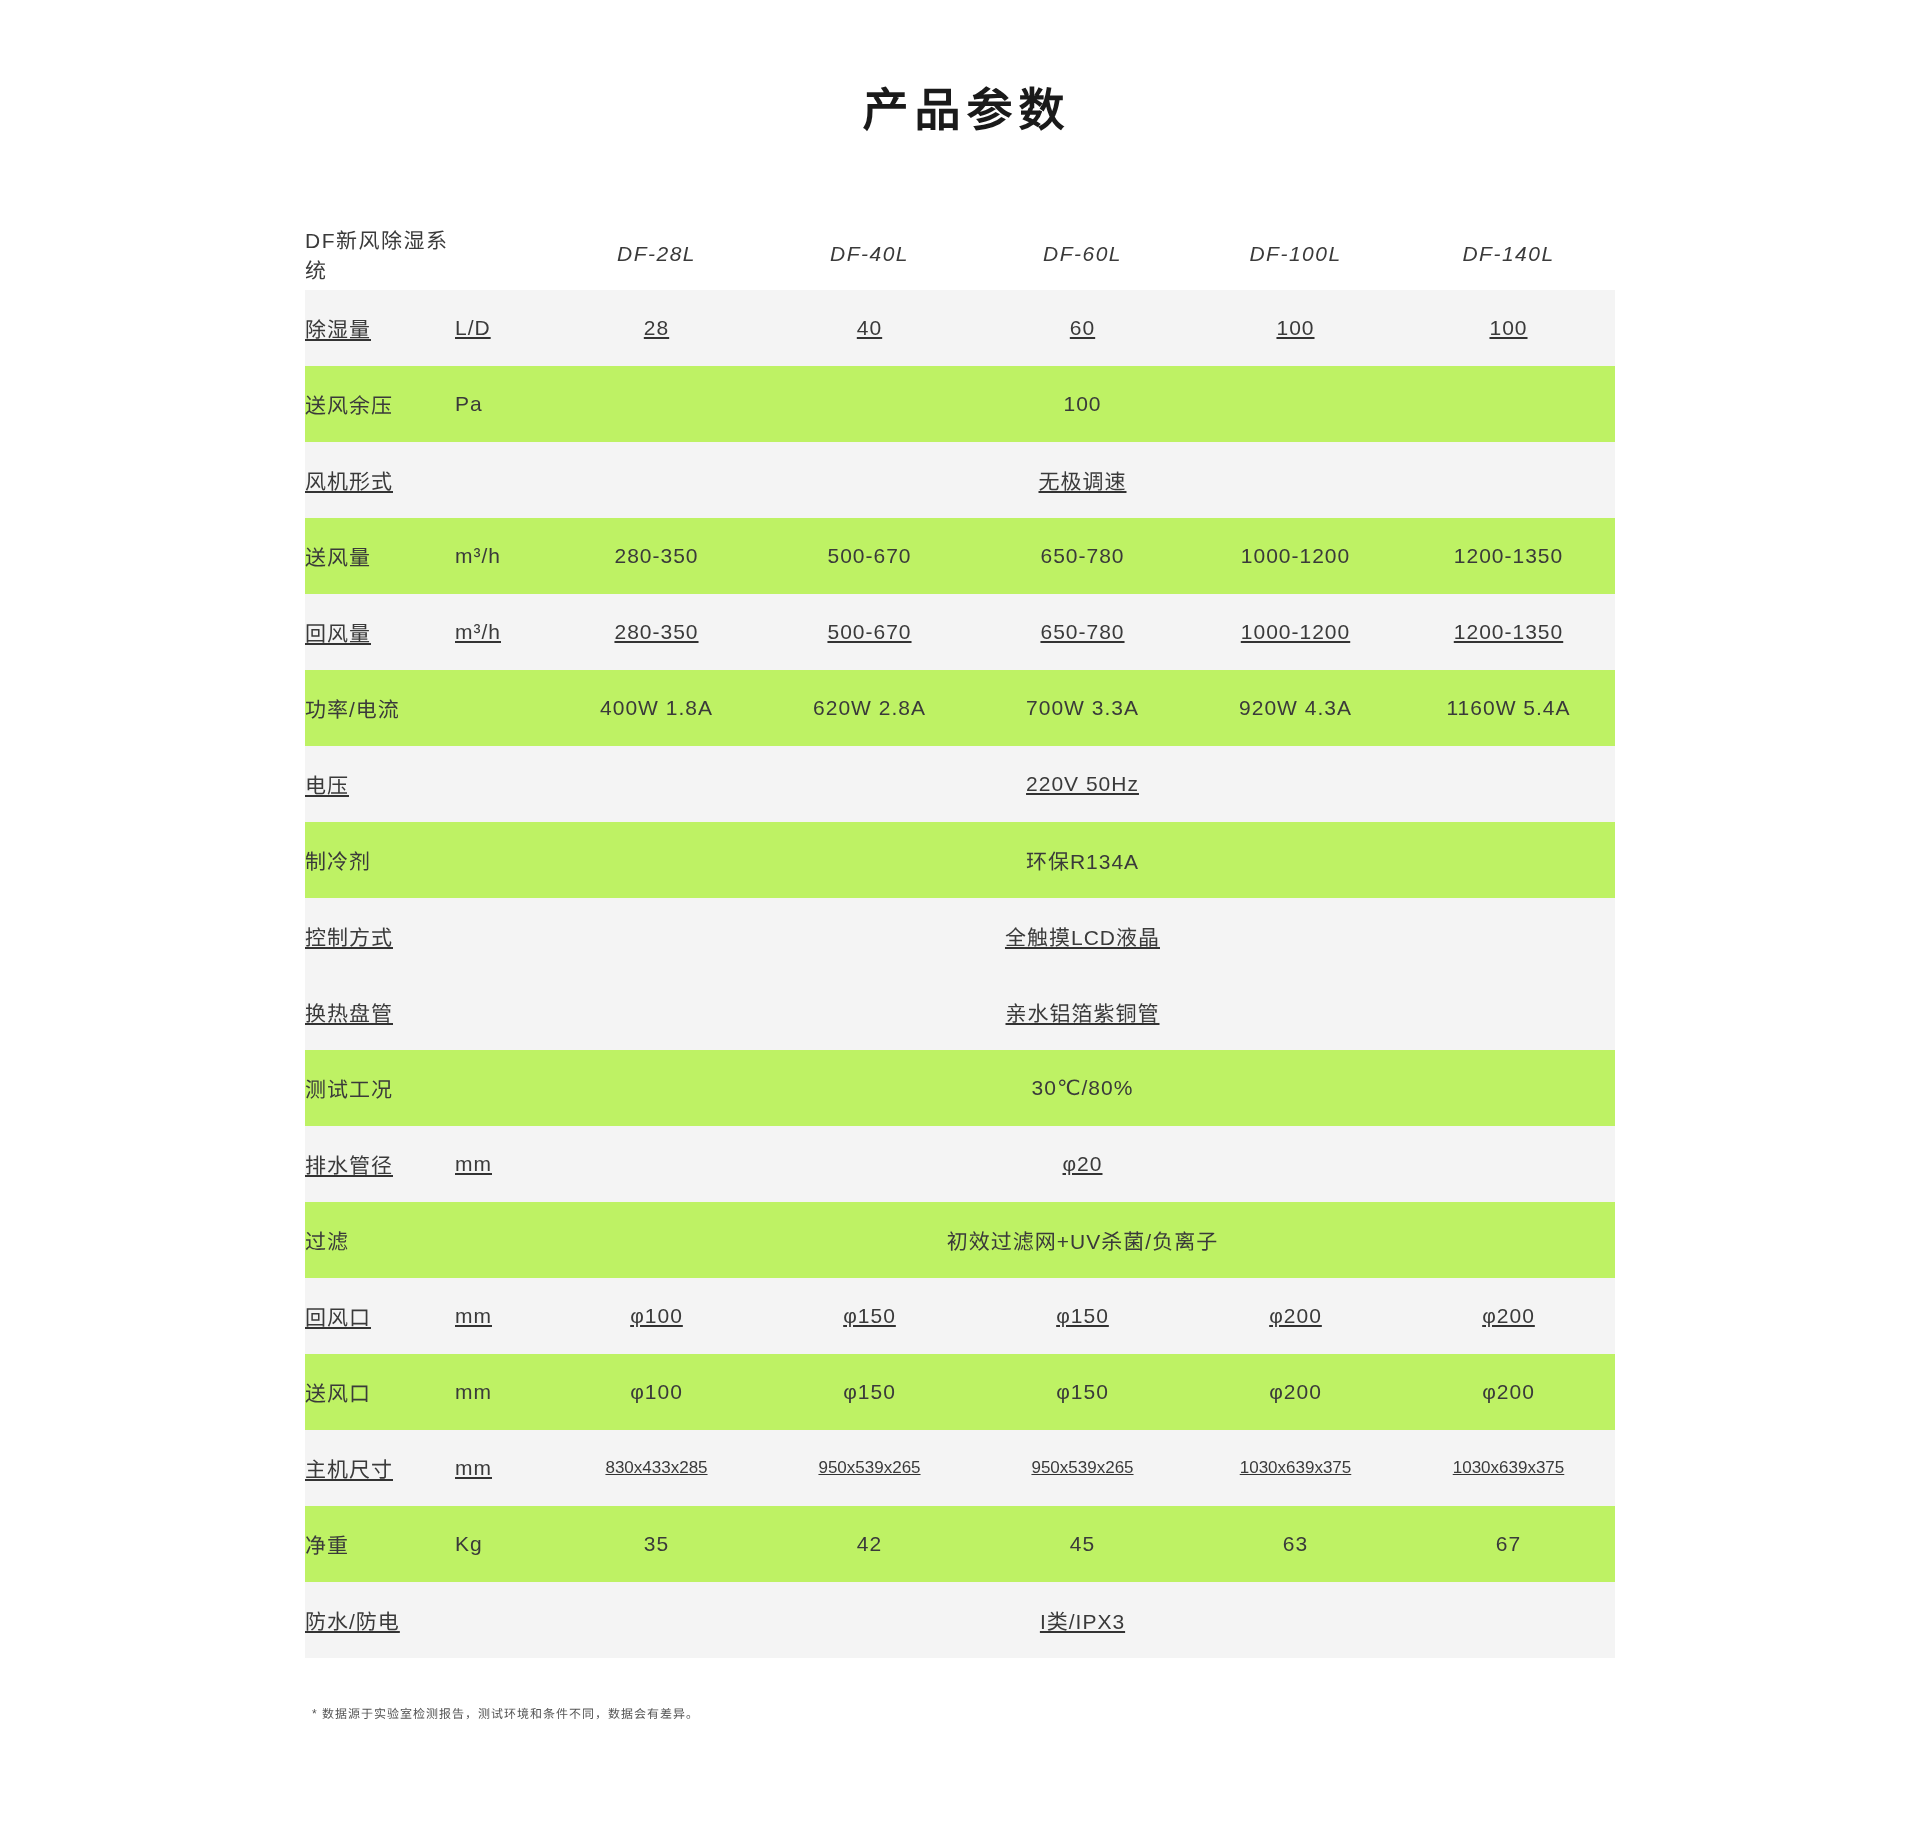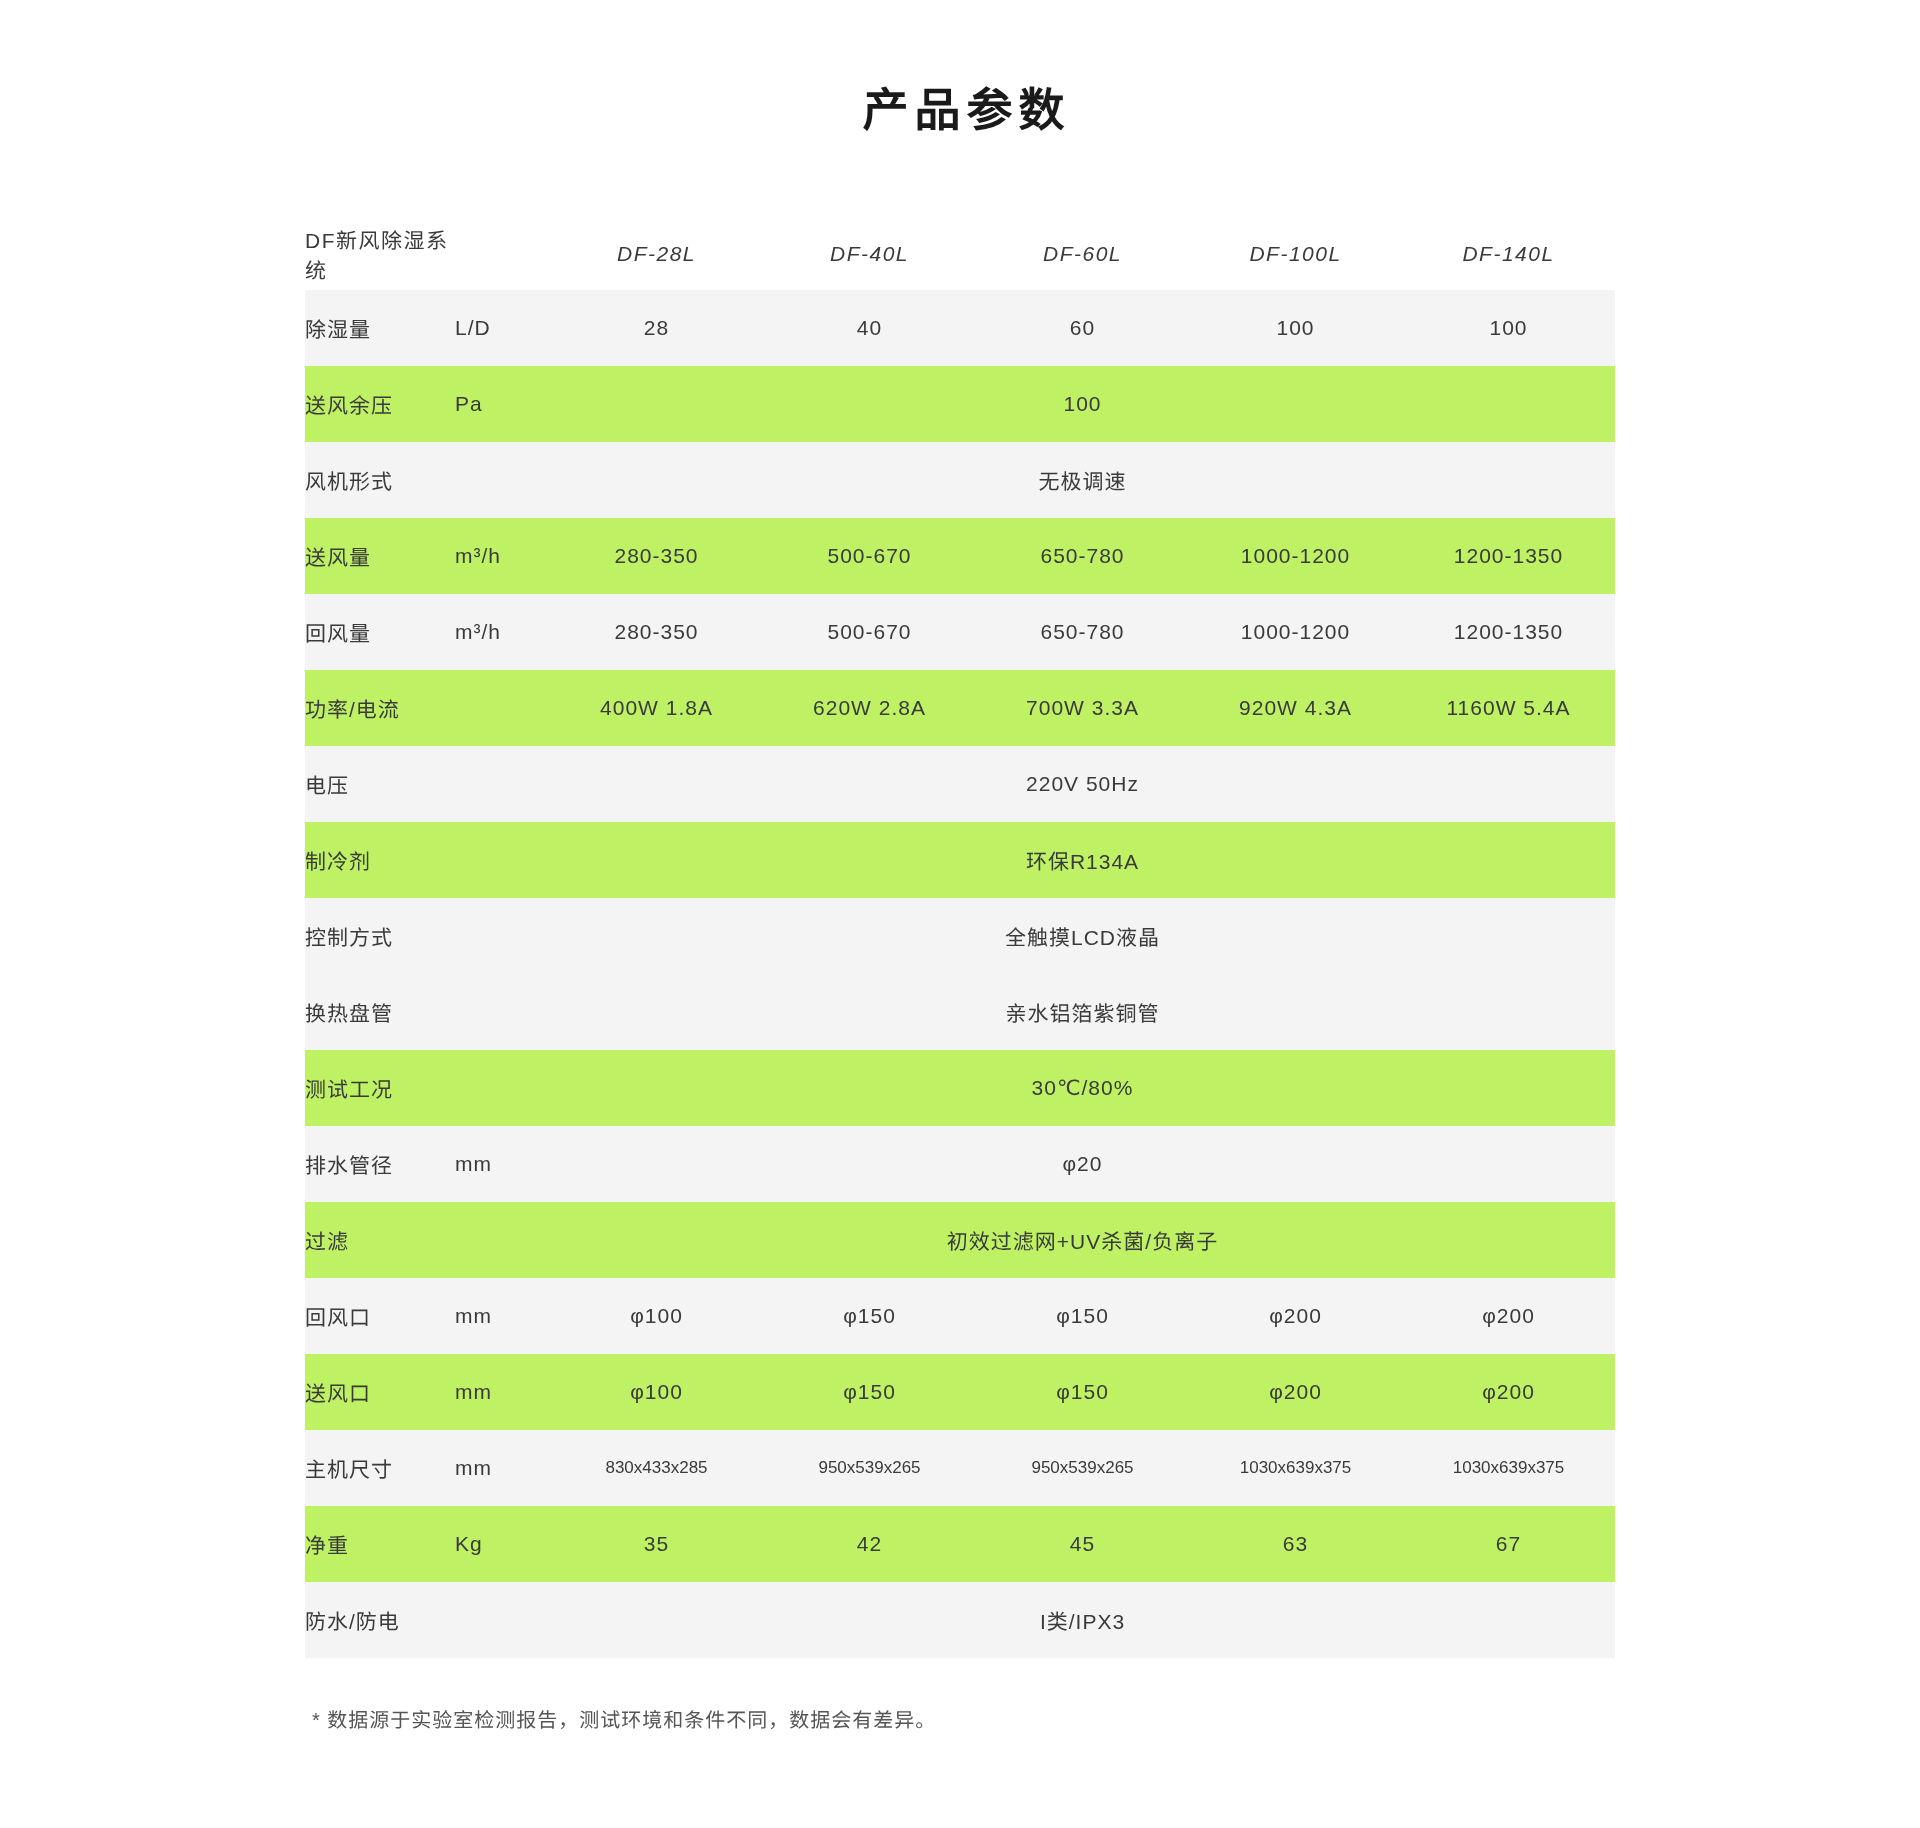--- a/index.html
+++ b/index.html
@@ -54,21 +54,21 @@
   }
   tr.head td {
     height: 72px;
     vertical-align: middle;
     font-size: 21px;
     color: #3a3a3a;
     letter-spacing: 1.5px;
   }
   tr.row { height: 76px; }
   tr.row td { vertical-align: middle; }
-  tr.row.shaded { background: #f4f4f4; }
+  tr.row.shaded { background: #f4f4f4; text-decoration: underline; }
   tr.row.plain  { background: #bef264; }
 
   td.name {
     text-align: left;
     padding-left: 14px;
     letter-spacing: 2px;
   }
   td.unit {
     text-align: left;
     letter-spacing: 0.5px;
@@ -89,21 +89,21 @@
   td.model {
     text-align: center;
     letter-spacing: 1px;
     font-style: italic;
   }
   .footnote {
     width: 1310px;
     margin: 0 auto;
     padding-top: 46px;
     padding-left: 14px;
-    font-size: 20px;
+    font-size: 12px;
     color: #555555;
     letter-spacing: 1px;
   }
 </style>
 </head>
 <body>
 
 <div class="page">
 
   <h1 class="page-title">产品参数</h1>

